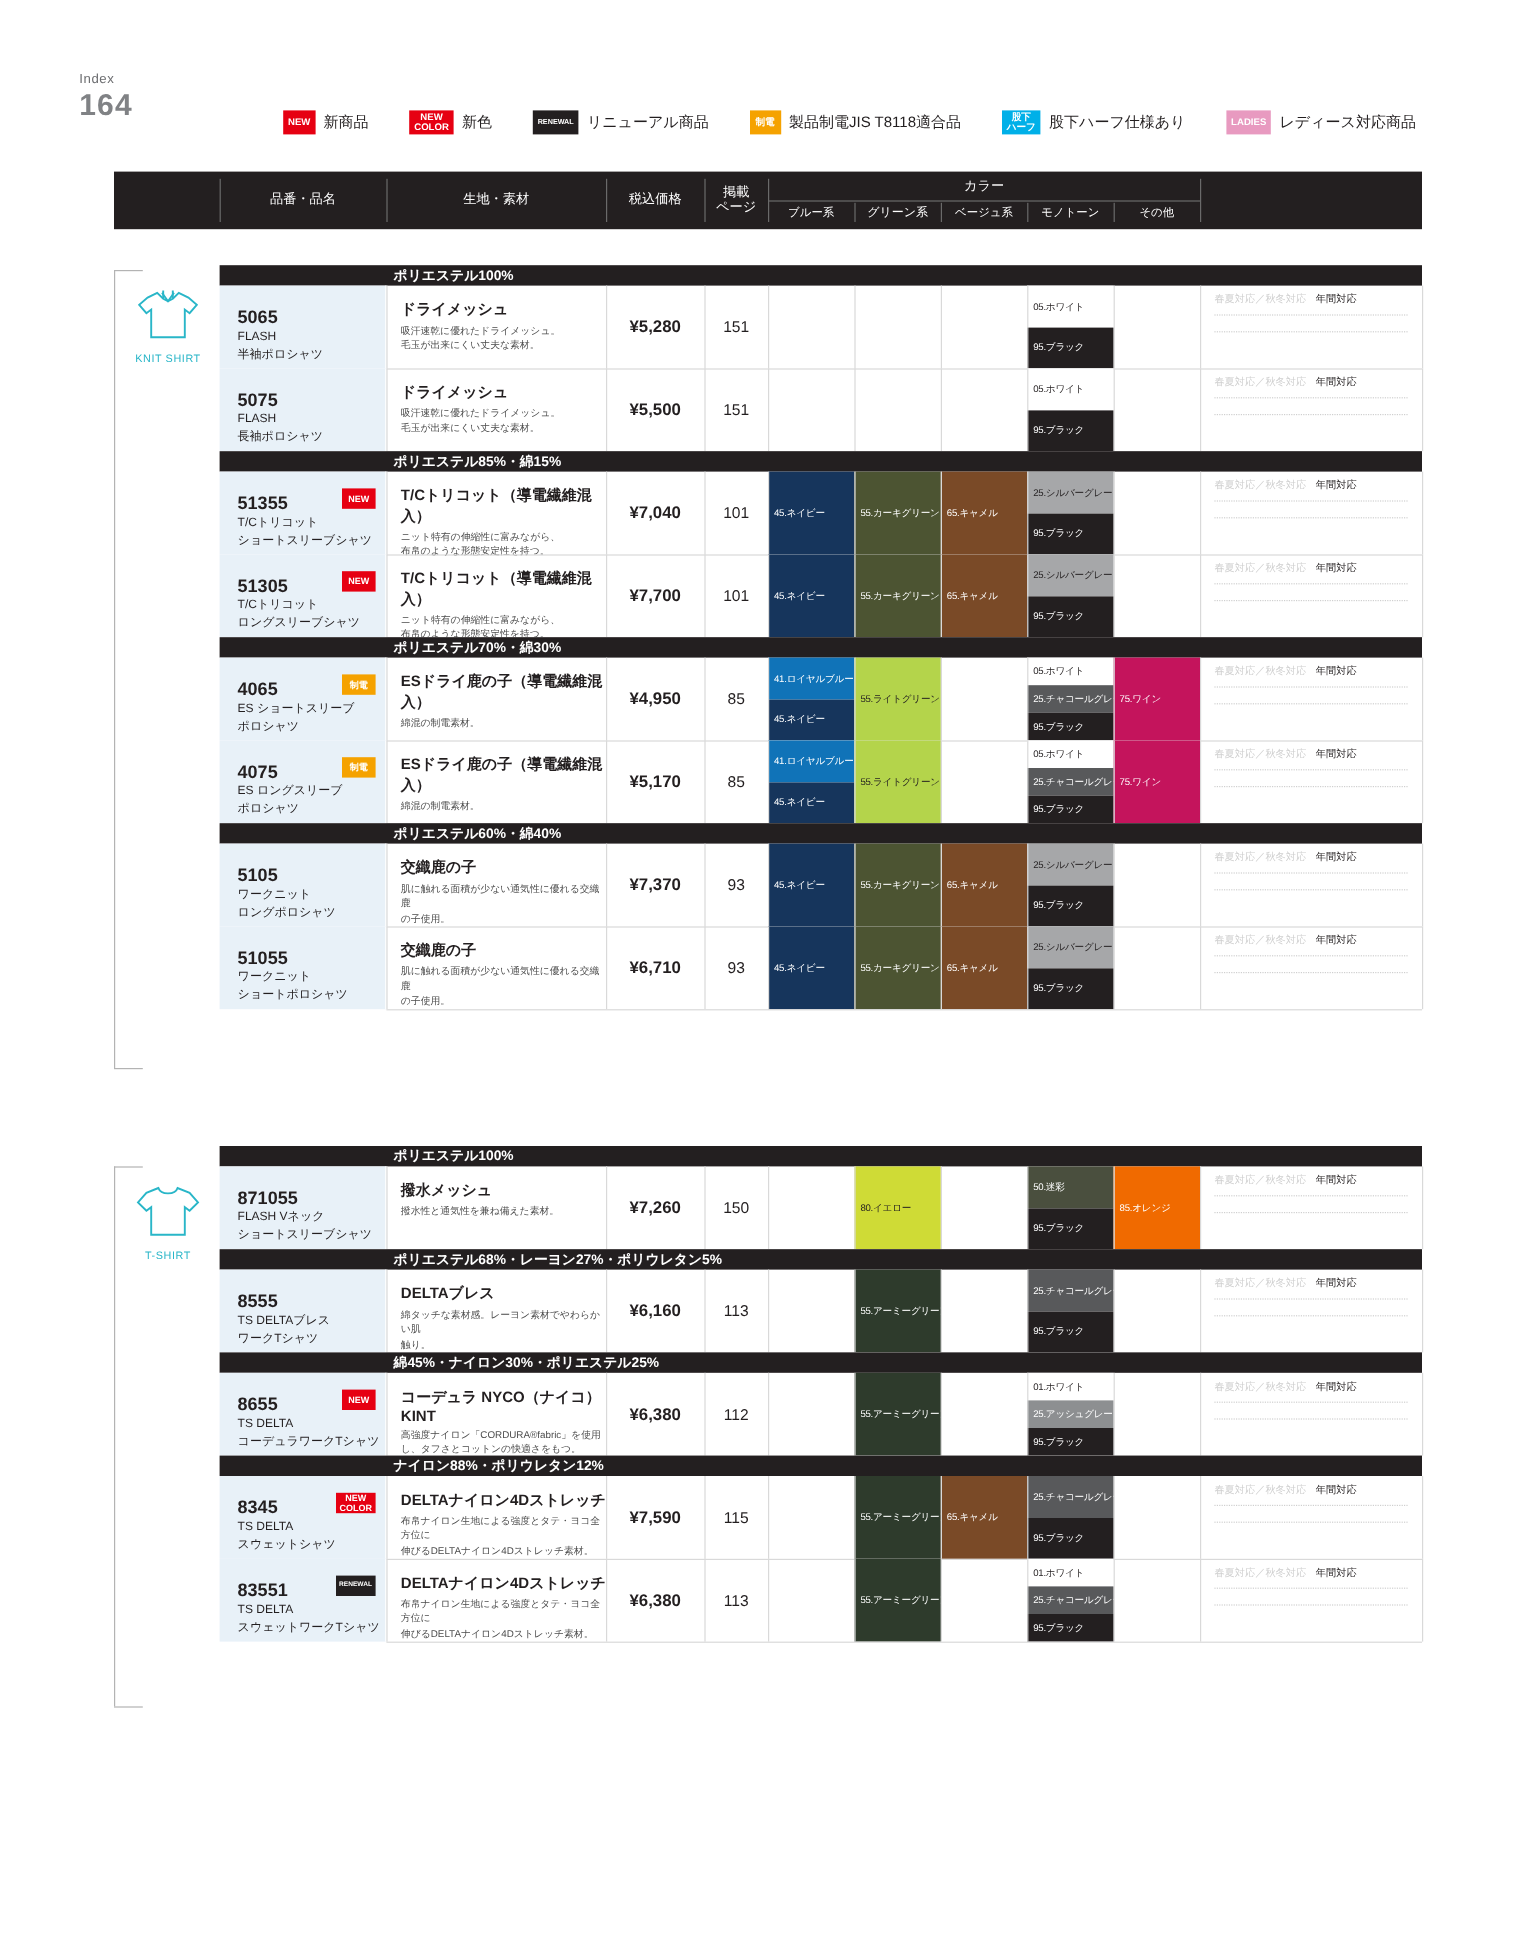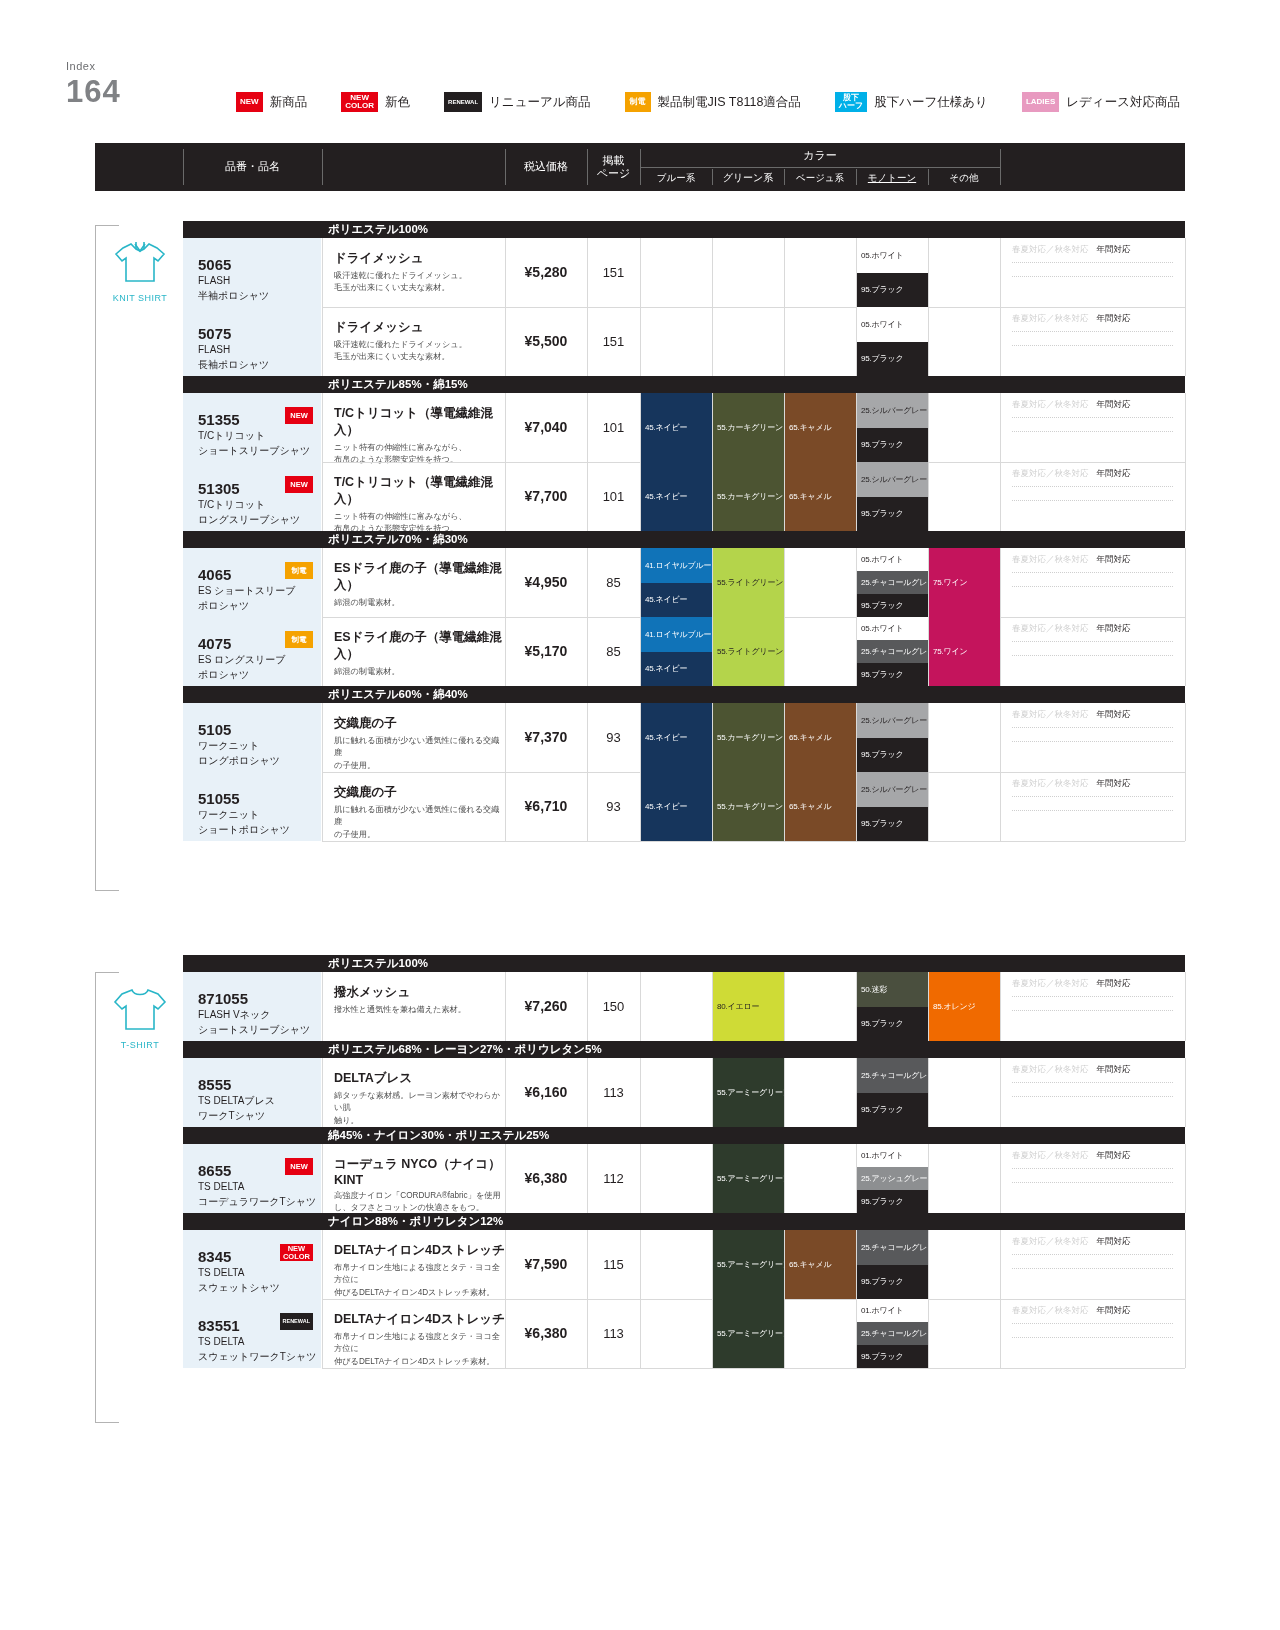--- a/index.html
+++ b/index.html
@@ -15,21 +15,21 @@
   }
   .page { position: relative; width: 1280px; height: 1630px; }
 
   
   .index-label {
     position: absolute; left: 66px; top: 60px;
     font-size: 11px; color: #6d6e71; letter-spacing: .5px;
   }
   .index-num {
     position: absolute; left: 66px; top: 74px;
-    font-size: 31px; font-weight: bold; color: #808285; letter-spacing: 1px;
+    font-size: 25px; font-weight: bold; color: #808285; letter-spacing: 1px;
   }
 
   .legend { position: absolute; left: 236px; top: 92px; display: flex; gap: 0; align-items: center; }
   .legend-item { display: flex; align-items: center; margin-right: 34px; }
   .legend-badge {
     color: #fff; font-size: 8px; font-weight: bold; line-height: 1.05;
     padding: 3px 4px; text-align: center; margin-right: 7px; min-width: 26px;
     display: flex; align-items: center; justify-content: center; height: 20px;
   }
   .legend-text { font-size: 12.5px; color: #231f20; }
@@ -122,28 +122,29 @@
         <div class="legend-text">股下ハーフ仕様あり</div>
       </div>
       <div class="legend-item">
         <div class="legend-badge" style="background: rgb(232, 154, 192); white-space: pre-line;">LADIES</div>
         <div class="legend-text">レディース対応商品</div>
       </div>
     </div>
 
   <div class="thead">
     <div class="cell" style="left:88px;top:0;width:139px;height:48px;">品番・品名</div>
+    <div class="cell" style="left:227px;top:0;width:183px;height:48px;">生地・素材</div>
     <div class="cell" style="left:410px;top:0;width:82px;height:48px;">税込価格</div>
     <div class="cell" style="left:492px;top:0;width:53px;height:48px;white-space:pre-line;">掲載
 ページ</div>
     <div class="cell" style="left:545px;top:2px;width:360px;height:22px;">カラー</div>
     <div class="cell" style="left:545px;top:24px;width:72px;height:22px;font-size:9.5px;">ブルー系</div>
     <div class="cell" style="left:617px;top:24px;width:72px;height:22px;font-size:10px;">グリーン系</div>
     <div class="cell" style="left:689px;top:24px;width:72px;height:22px;font-size:9.5px;">ベージュ系</div>
-    <div class="cell" style="left:761px;top:24px;width:72px;height:22px;font-size:9.5px;text-decoration:underline;">モノトーン</div>
+    <div class="cell" style="left:761px;top:24px;width:72px;height:22px;font-size:9.5px;">モノトーン</div>
     <div class="cell" style="left:833px;top:24px;width:72px;height:22px;font-size:9.5px;">その他</div>
 
     <div class="vline" style="left:88px;"></div>
     <div class="vline" style="left:227px;"></div>
     <div class="vline" style="left:410px;"></div>
     <div class="vline" style="left:492px;"></div>
     <div class="vline" style="left:545px;"></div>
     <div class="vline" style="left:617px;top:26px;"></div>
     <div class="vline" style="left:689px;top:26px;"></div>
     <div class="vline" style="left:761px;top:26px;"></div>

